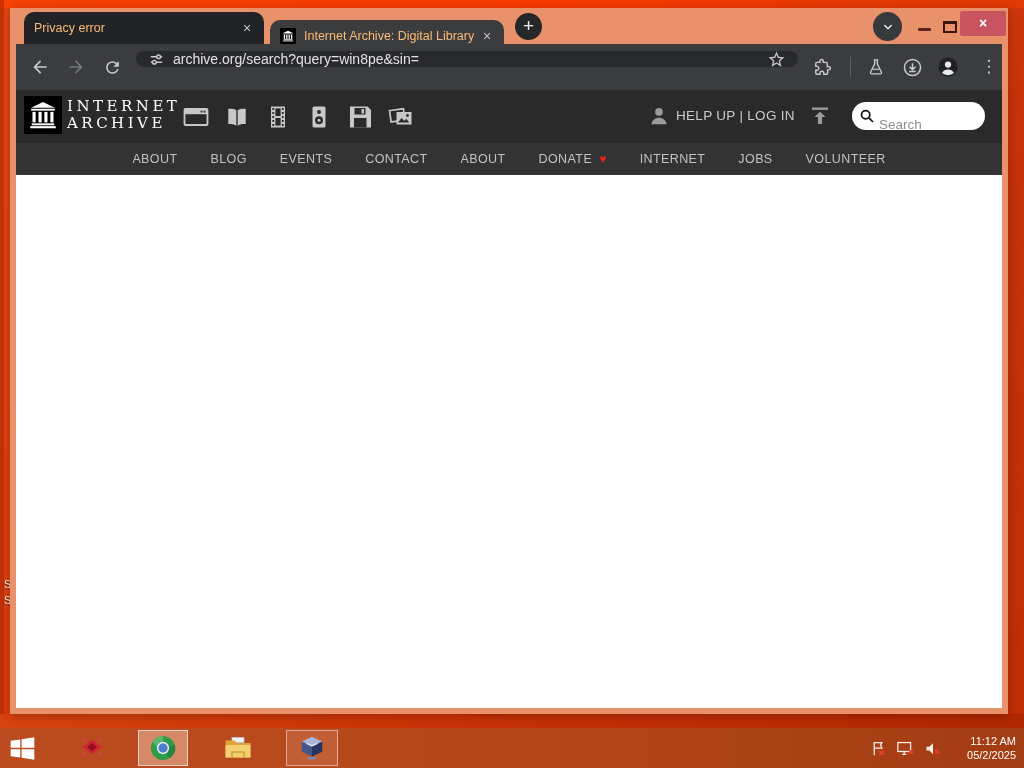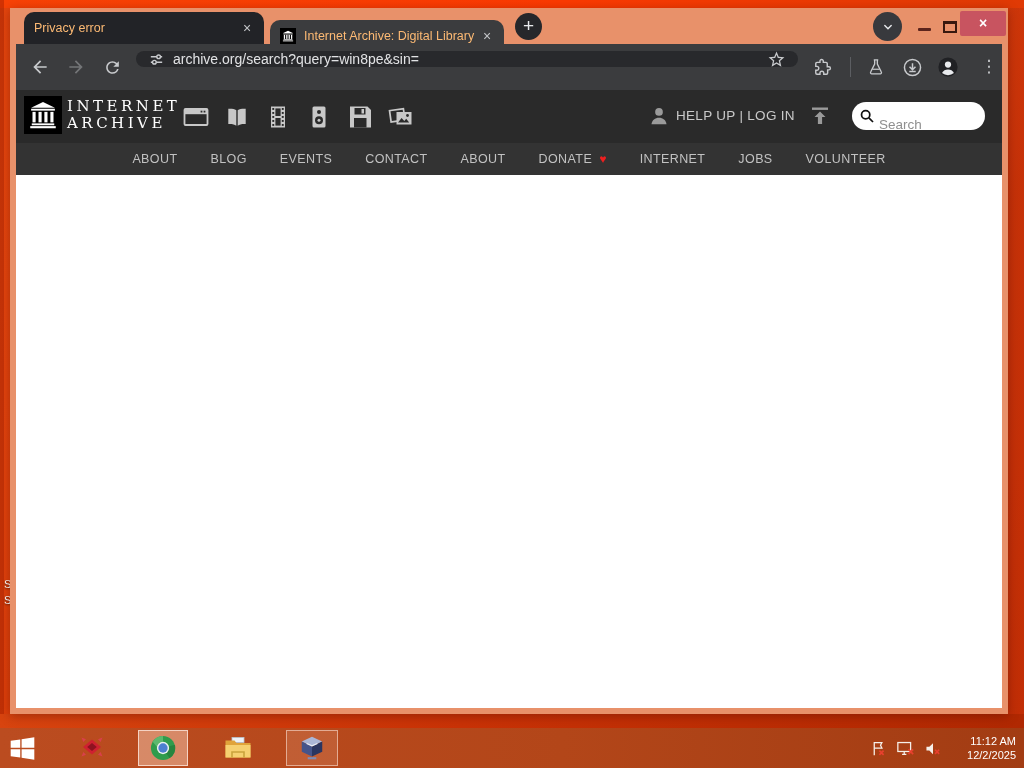--- a/index.html
+++ b/index.html
@@ -390,15 +390,15 @@
       <path d="M14.5 11l5.5 5.5 M20 11l-5.5 5.5" stroke="#e8402e" stroke-width="2"></path>
     </svg>
     <svg width="18" height="17" viewBox="0 0 22 20">
       <path d="M3 8v4.5h3.5L11 17V3.5L6.5 8z" fill="#f6efe9"></path>
       <path d="M13.5 11.5l5 5 M18.5 11.5l-5 5" stroke="#e8402e" stroke-width="2"></path>
     </svg>
   </span>
 
   <span class="clock">
     <span>11:12 AM</span>
-    <span>12/2/2025</span>
+    <span>05/2/2025</span>
   </span>
 </div>
 
 </body></html>

